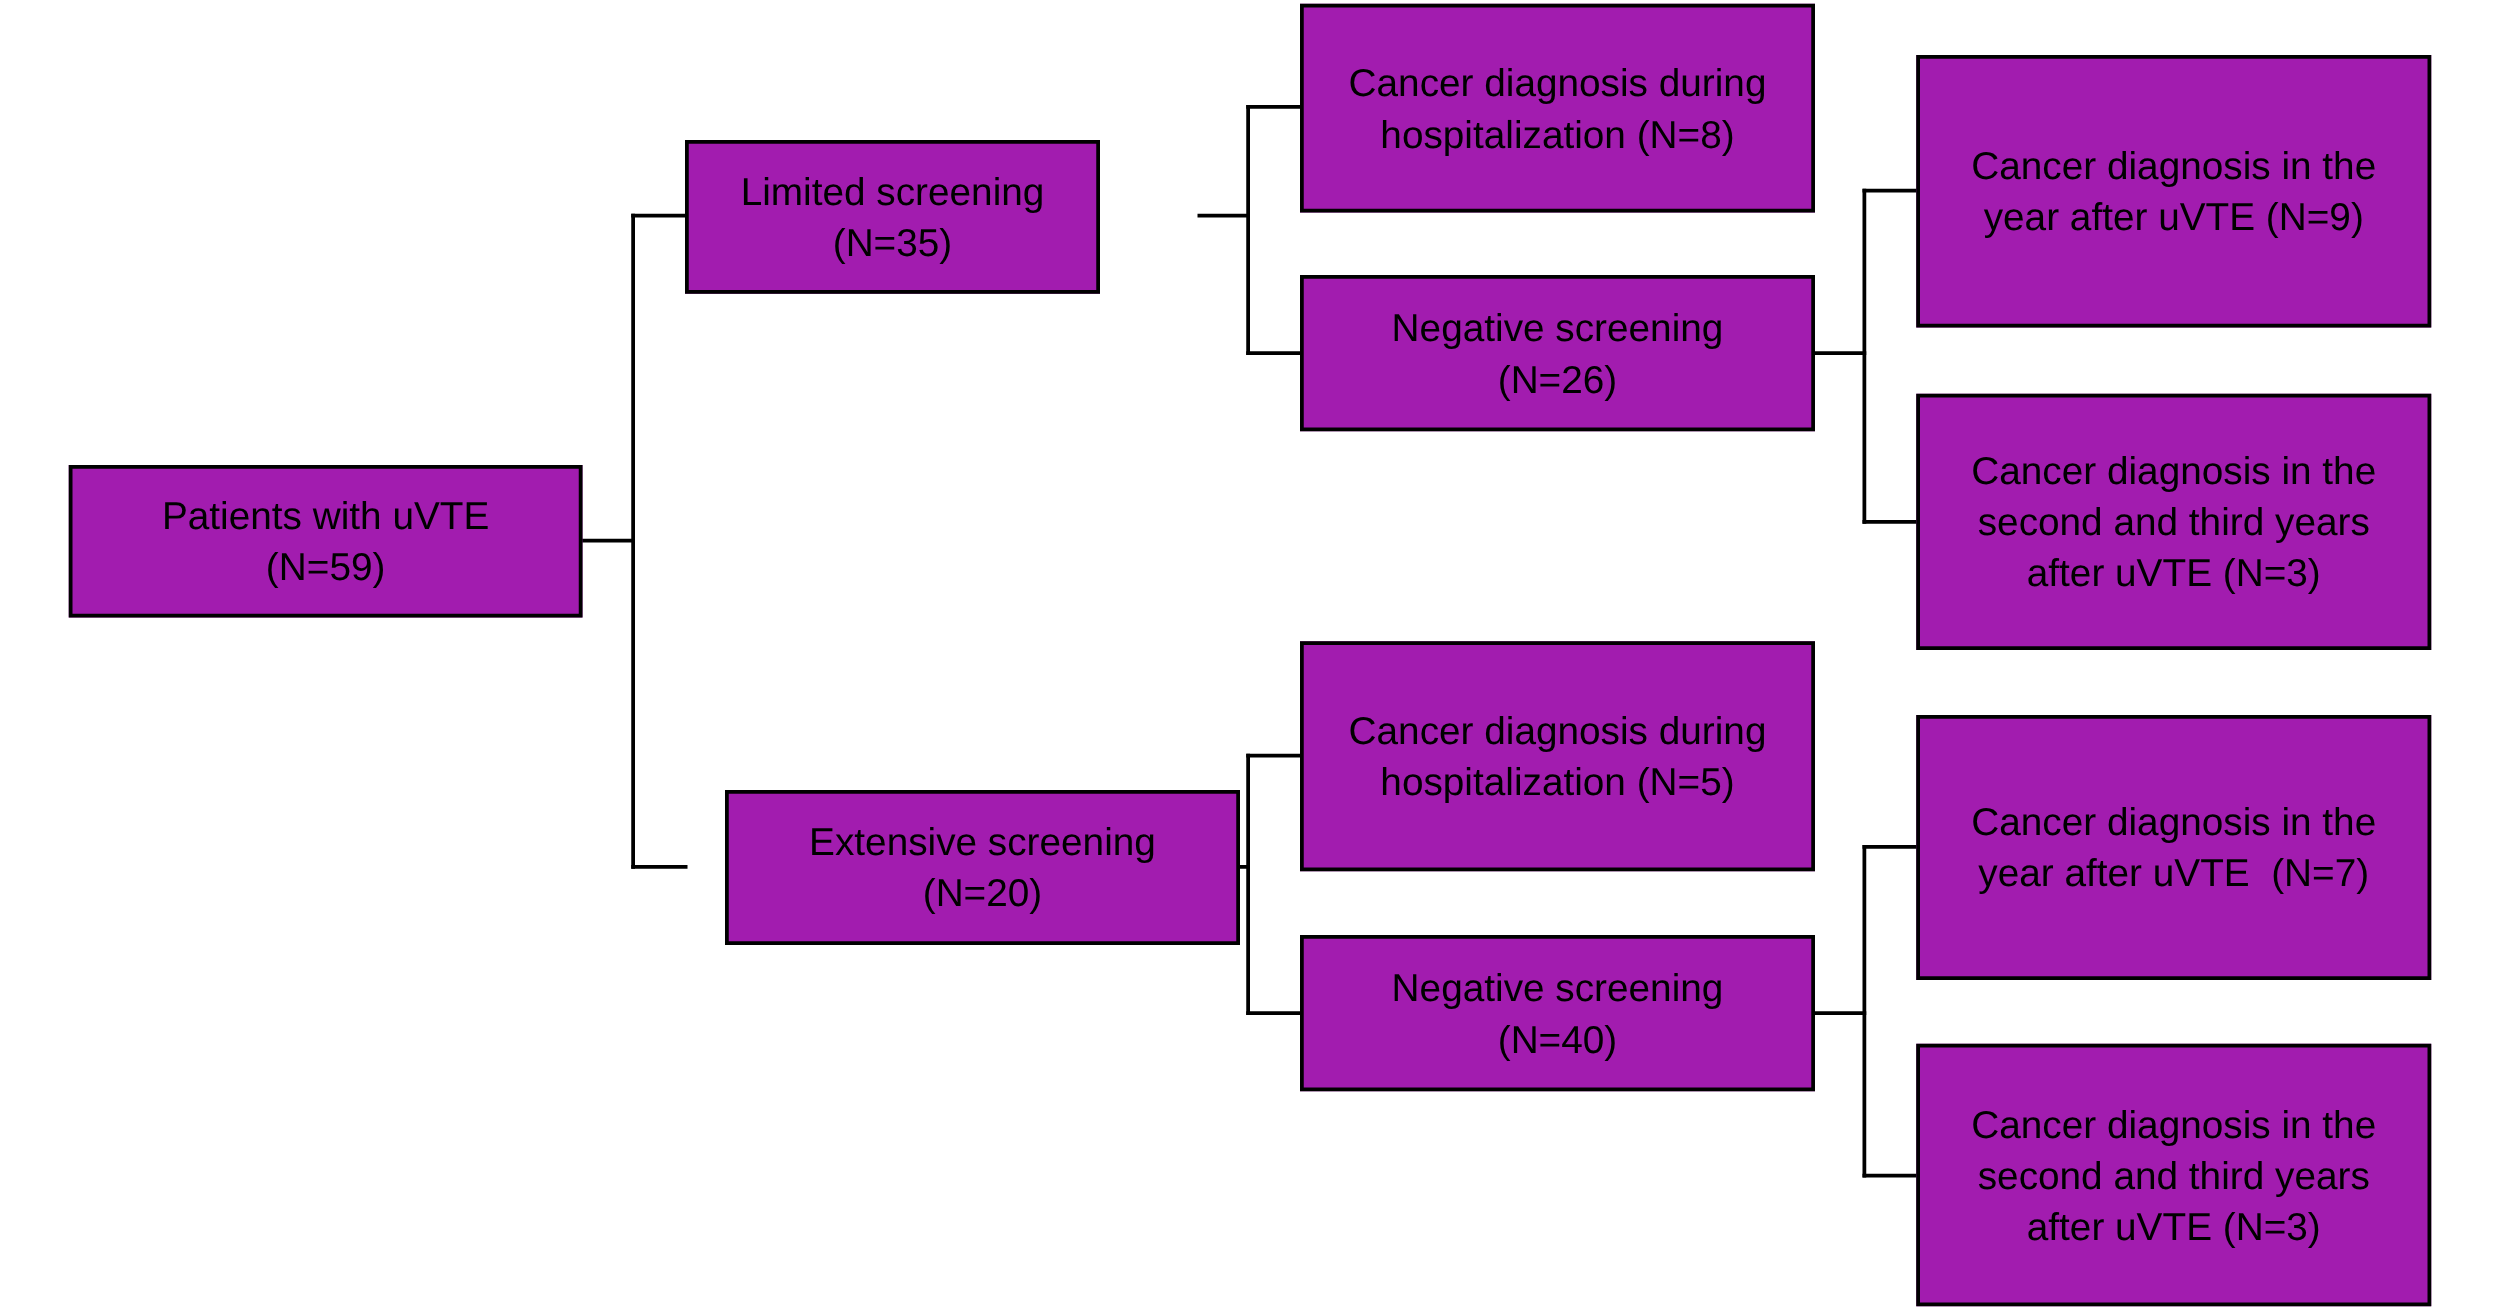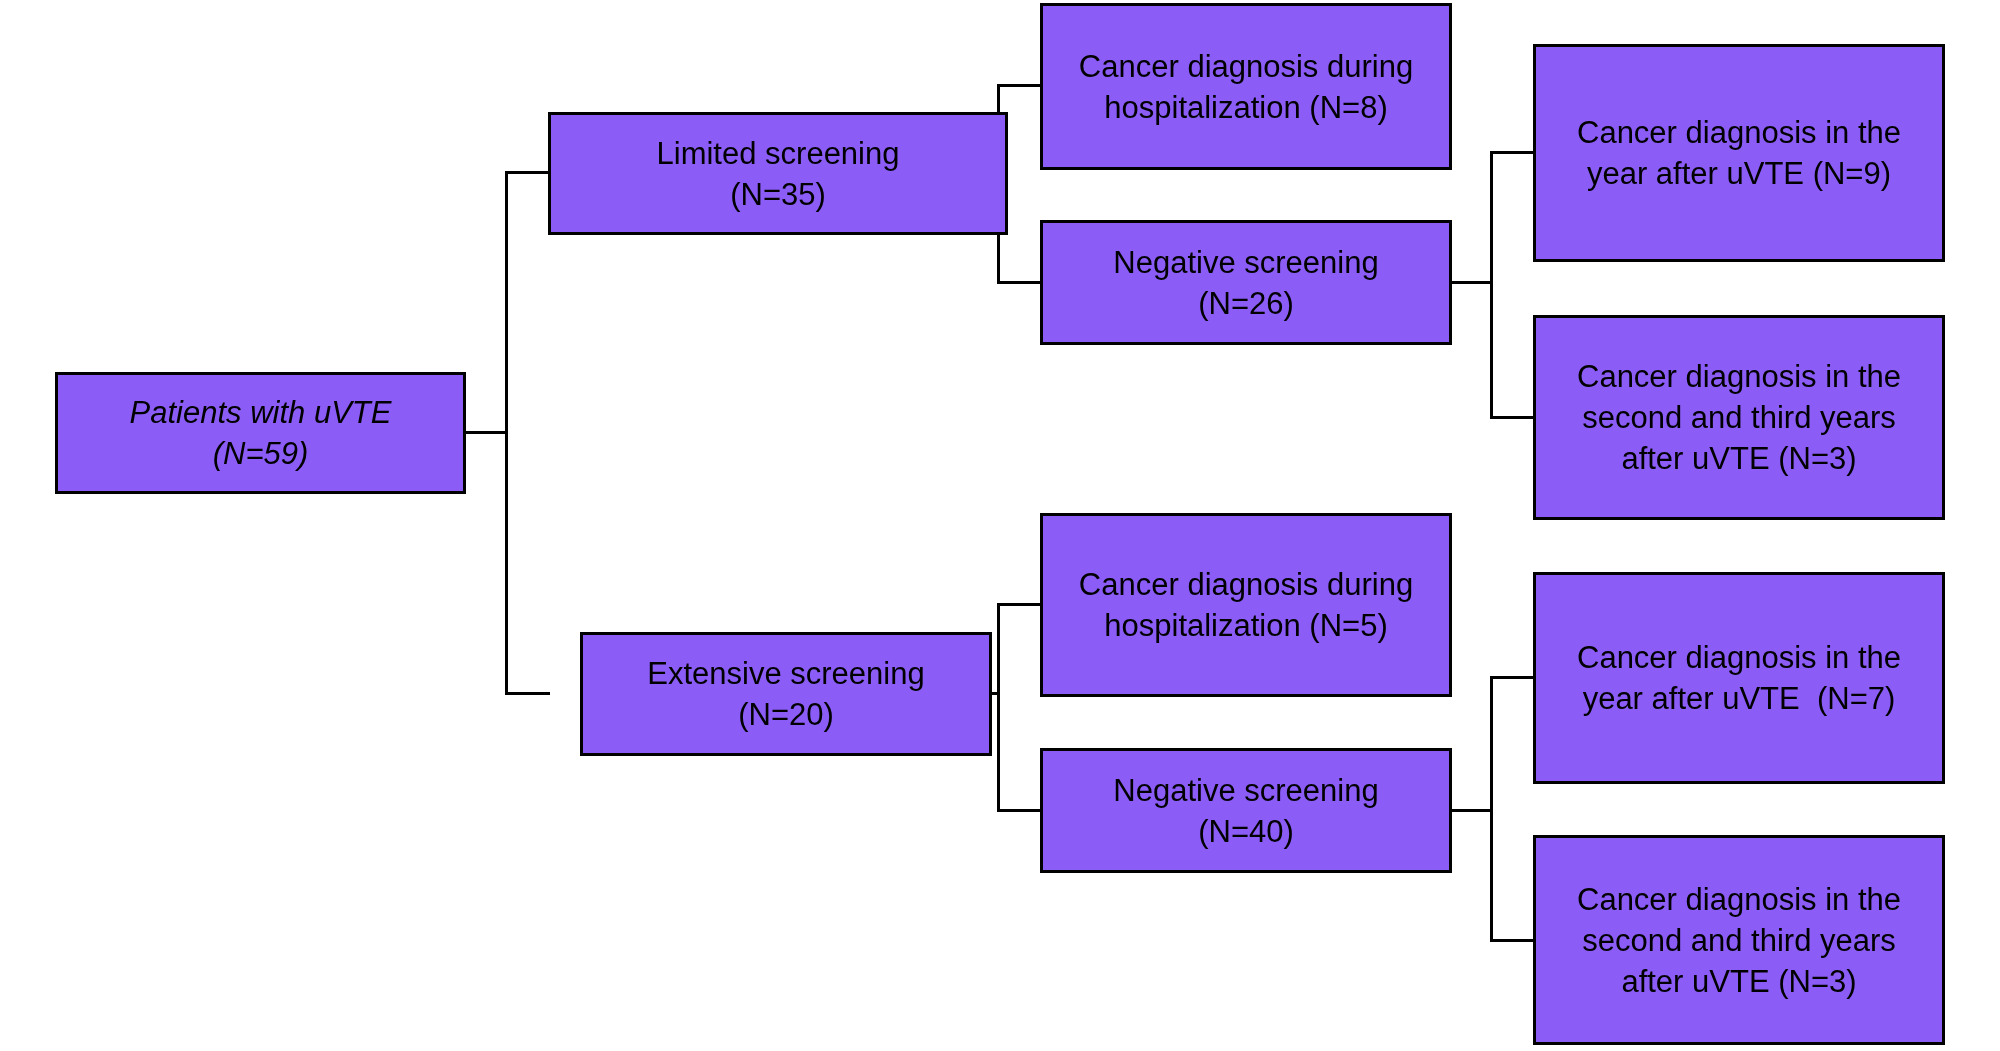--- a/index.html
+++ b/index.html
@@ -13,21 +13,21 @@
     height: 1051px;
     background: #ffffff;
     font-family: "Liberation Sans", "DejaVu Sans", sans-serif;
     color: #000000;
     overflow: hidden;
   }
   .box {
     position: absolute;
     box-sizing: border-box;
     border: 3px solid #000000;
-    background: #8b5cf6;
+    background: #a21caf;
     display: flex;
     flex-direction: column;
     align-items: center;
     justify-content: center;
     text-align: center;
     font-size: 31px;
     line-height: 41px;
     padding: 14px 6px;
     white-space: pre-wrap;
     z-index: 2;
@@ -36,26 +36,26 @@
     position: absolute;
     background: #000000;
     z-index: 1;
   }
 </style>
 </head>
 <body>
 
 <div class="canvas">
 
-  <div class="box" style="left:55px; top:372px; width:411px; height:122px;font-style:italic;">
+  <div class="box" style="left:55px; top:372px; width:411px; height:122px;">
     <span>Patients with uVTE</span>
     <span>(N=59)</span>
   </div>
 
-  <div class="box" style="left:548px; top:112px; width:460px; height:123px;">
+  <div class="box" style="left:548px; top:112px; width:332px; height:123px;">
     <span>Limited screening</span>
     <span>(N=35)</span>
   </div>
 
   <div class="box" style="left:1040px; top:3px; width:412px; height:167px;">
     <span>Cancer diagnosis during</span>
     <span>hospitalization (N=8)</span>
   </div>
 
   <div class="box" style="left:1040px; top:220px; width:412px; height:125px;">

